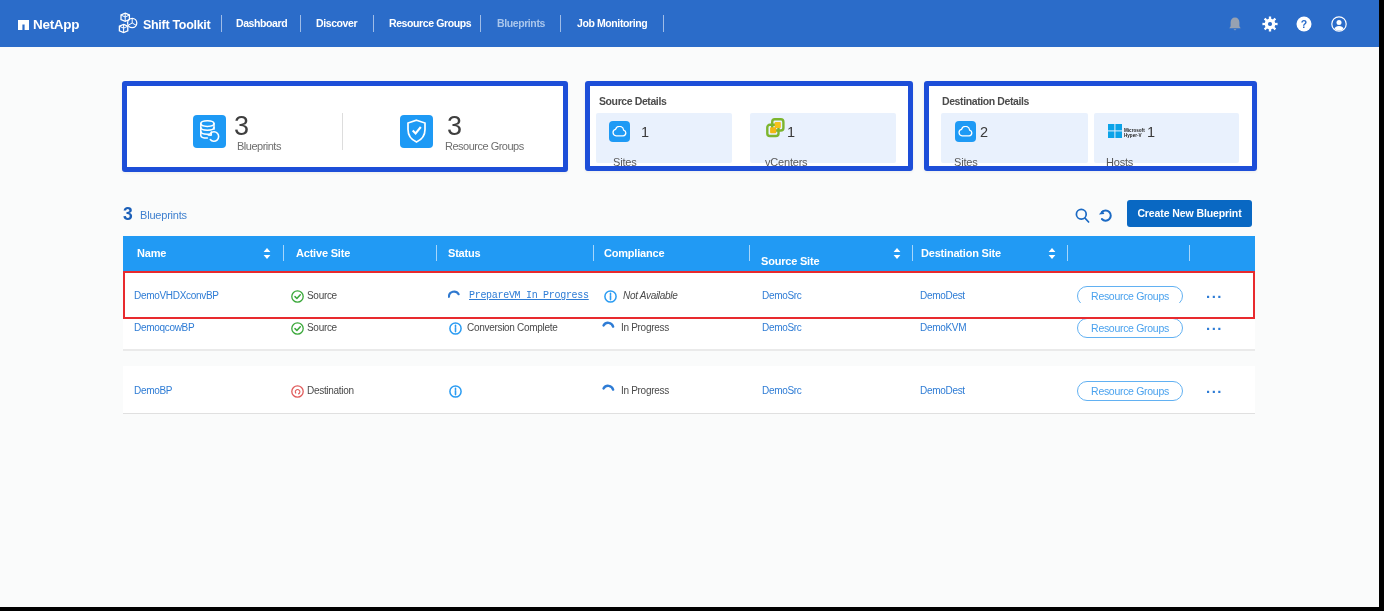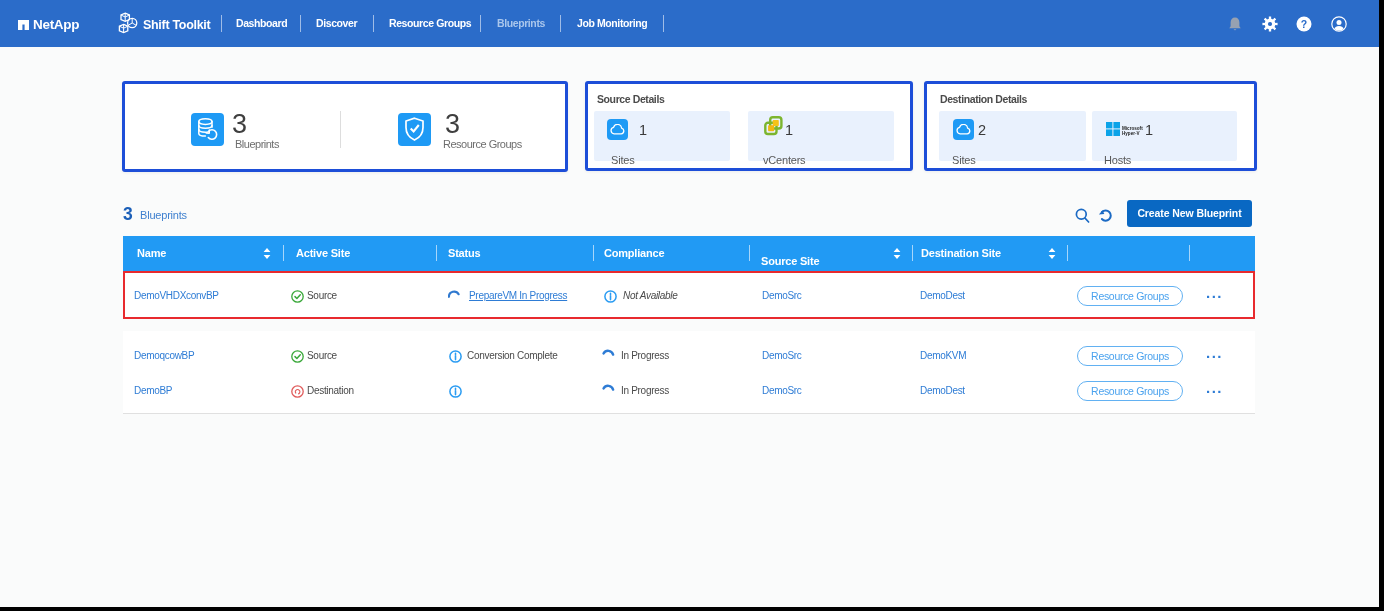--- a/index.html
+++ b/index.html
@@ -7,21 +7,21 @@
 body{position:relative;font-family:"Liberation Sans",sans-serif;background:#fafbfb;}
 .abs{position:absolute;}
 
 #bR{position:absolute;right:0;top:0;width:5px;height:611px;background:#000;z-index:50;}
 #bB{position:absolute;left:0;bottom:0;width:1384px;height:4px;background:#000;z-index:50;}
 
 #hdr{position:absolute;left:0;top:0;width:1379px;height:47px;background:#2b6cc9;}
 #hdr .navtxt{position:absolute;top:0;height:47px;line-height:47px;color:#fff;font-size:10.5px;font-weight:bold;letter-spacing:-.4px;}
 #hdr .vdiv{position:absolute;top:15px;width:1px;height:17px;background:rgba(255,255,255,.55);}
 
-.card{position:absolute;background:#fff;border:3px solid #1d4ed8;border-radius:3px;box-shadow:0 1px 3px rgba(0,0,0,.06);}
+.card{position:absolute;background:#fff;border:5px solid #1d4ed8;border-radius:3px;box-shadow:0 1px 3px rgba(0,0,0,.06);}
 .tileblue{position:absolute;background:#1e9af5;border-radius:4px;}
 .ltile{position:absolute;background:#e9f1fd;border-radius:2px;}
 .bignum{position:absolute;color:#3f3f3f;font-size:27px;line-height:27px;}
 .biglbl{position:absolute;color:#6e6e6e;font-size:11px;letter-spacing:-.5px;}
 .smnum{position:absolute;color:#3a3a3a;font-size:14.5px;}
 .smlbl{position:absolute;color:#585858;font-size:11px;letter-spacing:-.2px;margin-top:12px;}
 .ctitle{position:absolute;color:#4b4b4b;font-size:10.5px;font-weight:bold;letter-spacing:-.4px;}
 
 #tblhead{position:absolute;left:123px;top:236px;width:1132px;height:35px;background:#219af4;z-index:2;}
 #tblhead span.h{position:absolute;top:0;height:35px;line-height:35px;color:#fff;font-size:11px;font-weight:bold;letter-spacing:-.2px;}
@@ -216,32 +216,32 @@
 <div class="row" id="r1" style="top:271px;">
   <span class="cell link" style="left:11px;">DemoVHDXconvBP</span>
   <svg class="abs" style="left:168px;top:18.5px;" width="13" height="13" viewBox="0 0 13 13" fill="none" stroke="#3aa83a" stroke-width="1.3">
       <circle cx="6.5" cy="6.5" r="5.7"></circle>
       <path d="M4 6.6 L5.9 8.5 L9.3 4.7" stroke-width="1.5" stroke-linecap="round" stroke-linejoin="round"></path>
     </svg>
   <span class="cell" style="left:184px;">Source</span>
   <svg class="abs" style="left:325px;top:17.5px;" width="13" height="13" viewBox="0 0 13 13" fill="none" stroke="#3079cf" stroke-width="2.2" stroke-linecap="round">
       <path d="M0.9 7.8 A5.2 5.2 0 0 1 10.6 5.2"></path>
     </svg>
-  <span class="cell link" style="left:346px;text-decoration:underline;">PrepareVM In Progress</span>
+  <span class="cell link" style="left:346px;text-decoration:underline;font-family:Liberation Mono, monospace;">PrepareVM In Progress</span>
   <svg class="abs" style="left:481px;top:18.5px;" width="13" height="13" viewBox="0 0 13 13" fill="none" stroke="#2b9cf2" stroke-width="1.5">
       <circle cx="6.5" cy="6.5" r="5.6"></circle>
       <path d="M6.5 5.6 V9.6 M6.5 3.4 V4.4" stroke-width="1.6" stroke-linecap="round"></path>
     </svg>
   <span class="cell" style="left:500px;font-style:italic;">Not Available</span>
   <span class="cell link" style="left:639px;">DemoSrc</span>
   <span class="cell link" style="left:797px;">DemoDest</span>
   <span class="pill">Resource Groups</span>
   <span class="dots">...</span>
 </div>
-<div class="row" id="r2" style="top:303px;margin-top:28px;">
+<div class="row" id="r2" style="top:303px;">
   <span class="cell link" style="left:11px;">DemoqcowBP</span>
   <svg class="abs" style="left:168px;top:18.5px;" width="13" height="13" viewBox="0 0 13 13" fill="none" stroke="#3aa83a" stroke-width="1.3">
       <circle cx="6.5" cy="6.5" r="5.7"></circle>
       <path d="M4 6.6 L5.9 8.5 L9.3 4.7" stroke-width="1.5" stroke-linecap="round" stroke-linejoin="round"></path>
     </svg>
   <span class="cell" style="left:184px;">Source</span>
   <svg class="abs" style="left:326px;top:18.5px;" width="13" height="13" viewBox="0 0 13 13" fill="none" stroke="#2b9cf2" stroke-width="1.5">
       <circle cx="6.5" cy="6.5" r="5.6"></circle>
       <path d="M6.5 5.6 V9.6 M6.5 3.4 V4.4" stroke-width="1.6" stroke-linecap="round"></path>
     </svg>

